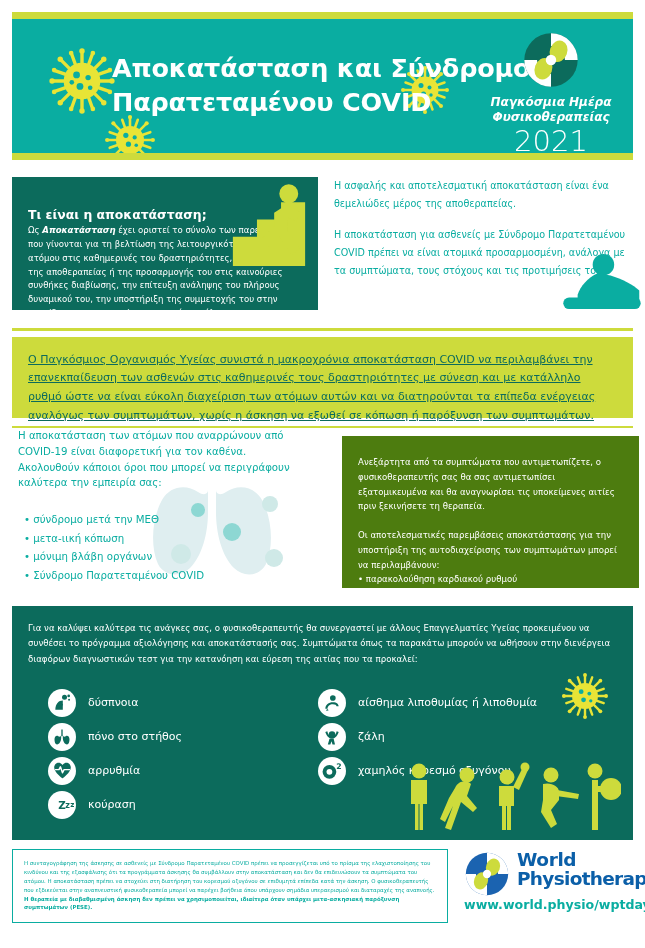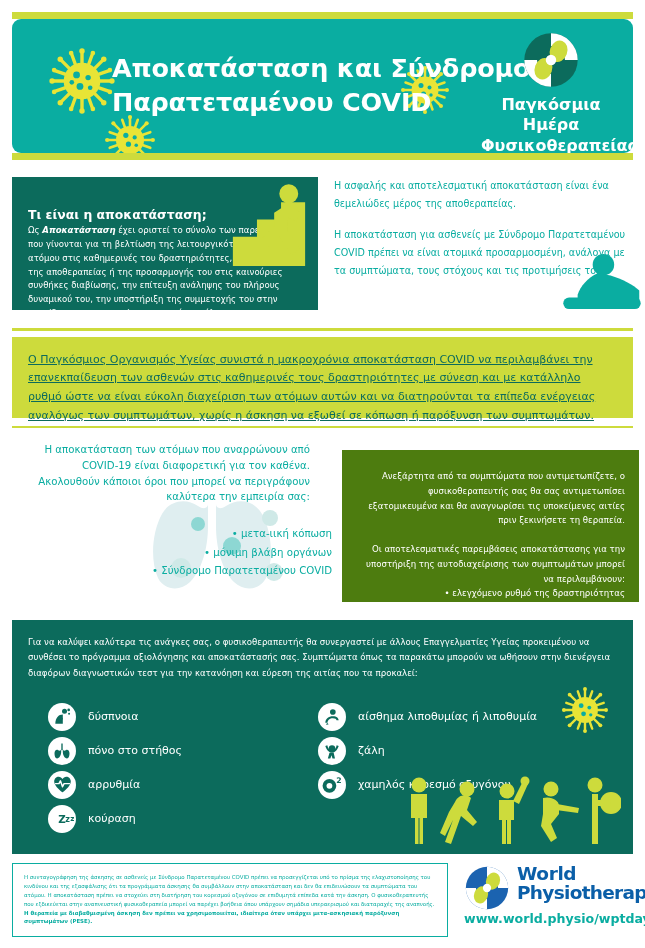--- a/index.html
+++ b/index.html
@@ -8,30 +8,30 @@
     background:#ffffff;
     font-family:"DejaVu Sans","Liberation Sans",sans-serif;
     overflow:hidden;
   }
   .page{position:relative;width:645px;height:948px;box-sizing:border-box;padding:0 12px;}
 
   
   .header-wrap{position:relative;margin-top:12px;}
   .header-rule{height:7px;background:#cddb3c;width:100%;}
   .header{
-    position:relative;height:134px;background:#0aada1;overflow:hidden;border-radius:9px;
+    position:relative;height:134px;background:#0aada1;overflow:hidden;
   }
   .header-title{
     position:absolute;left:100px;top:33px;
     color:#ffffff;font-weight:bold;font-size:25.5px;line-height:1.32;
     letter-spacing:-0.2px;
   }
   .wpt-block{position:absolute;right:12px;top:12px;width:140px;text-align:center;}
   .wpt-logo{margin:0 auto 6px auto;display:block;}
-  .wpt-line{color:#ffffff;font-weight:bold;font-size:16px;line-height:1.28;}
+  .wpt-line{color:#ffffff;font-weight:bold;font-size:12px;line-height:1.28;font-style:italic;}
   .wpt-year{color:#ffffff;font-size:29px;line-height:1;margin-top:1px;font-weight:300;
             font-family:"DejaVu Sans","Liberation Sans",sans-serif;}
 
   .virus-h1{position:absolute;left:36px;top:28px;}
   .virus-h2{position:absolute;left:92px;top:95px;}
   .virus-h3{position:absolute;left:388px;top:46px;}
 
   
   .row1{position:relative;margin-top:17px;height:145px;}
   .def-box{
@@ -51,21 +51,21 @@
   
   .band-rule{height:2.5px;background:#cddb3c;margin-top:6px;}
   .lime-box{
     margin-top:6px;background:#cddb3c;height:81px;box-sizing:border-box;
     padding:14px 16px 0 16px;
   }
   .lime-text{color:#0c6b5c;font-size:11px;line-height:1.72;margin:0;text-decoration:underline;}
 
   
   .rule2{height:2.5px;background:#cddb3c;margin-top:8px;}
-  .row2{position:relative;margin-top:14px;height:168px;text-align:right;}
+  .row2{position:relative;height:168px;}
   .lungs-wrap{position:absolute;left:0;top:0;width:320px;height:160px;}
   .lungs-svg{position:absolute;left:112px;top:14px;}
   .lung-copy{position:relative;z-index:2;color:#0aada1;font-size:10.2px;line-height:1.55;margin:0;
              padding-left:6px;max-width:292px;}
   .lung-list{position:relative;z-index:2;margin:20px 0 0 0;padding:0 0 0 12px;list-style:none;
              color:#0aada1;font-size:10.2px;line-height:1.82;}
   .lung-list li:before{content:"• ";}
   .teal-box{
     position:absolute;left:330px;top:8px;width:297px;height:152px;
     background:#4d7c0f;box-sizing:border-box;padding:19px 14px 0 16px;
@@ -307,30 +307,30 @@
             <circle cx="108" cy="90" r="9"></circle>
         </g>
         <g fill="#cfe9e7">
           <circle cx="146" cy="62" r="8"></circle>
             <circle cx="150" cy="116" r="9"></circle>
             <circle cx="57" cy="112" r="10"></circle>
         </g>
       </svg>
       <p class="lung-copy">Η αποκατάσταση των ατόμων που αναρρώνουν από COVID-19 είναι διαφορετική για τον καθένα. Ακολουθούν κάποιοι όροι που μπορεί να περιγράφουν καλύτερα την εμπειρία σας:</p>
       <ul class="lung-list">
+        <li>σύνδρομο μετά την ΜΕΘ</li>
         <li>μετα-ιική κόπωση</li>
         <li>μόνιμη βλάβη οργάνων</li>
         <li>Σύνδρομο Παρατεταμένου COVID</li>
       </ul>
     </div>
     <div class="teal-box">
       <p class="tb-text">Ανεξάρτητα από τα συμπτώματα που αντιμετωπίζετε, ο φυσικοθεραπευτής σας θα σας αντιμετωπίσει εξατομικευμένα και θα αναγνωρίσει τις υποκείμενες αιτίες πριν ξεκινήσετε τη θεραπεία.</p>
       <p class="tb-text sec">Οι αποτελεσματικές παρεμβάσεις αποκατάστασης για την υποστήριξη της αυτοδιαχείρισης των συμπτωμάτων μπορεί να περιλαμβάνουν:</p>
       <ul class="tb-list">
-        <li>ελεγχόμενο ρυθμό της δραστηριότητας</li>
         <li>παρακολούθηση καρδιακού ρυθμού</li>
       </ul>
     </div>
   </div>
 
   <div class="dark">
     <p class="dark-intro">Για να καλύψει καλύτερα τις ανάγκες σας, ο φυσικοθεραπευτής θα συνεργαστεί με άλλους Επαγγελματίες Υγείας προκειμένου να συνθέσει το πρόγραμμα αξιολόγησης και αποκατάστασής σας. Συμπτώματα όπως τα παρακάτω μπορούν να ωθήσουν στην διενέργεια διαφόρων διαγνωστικών τεστ για την κατανόηση και εύρεση της αιτίας που τα προκαλεί:</p>
 
     <div class="sym-grid">
       <div class="sym-col left">

